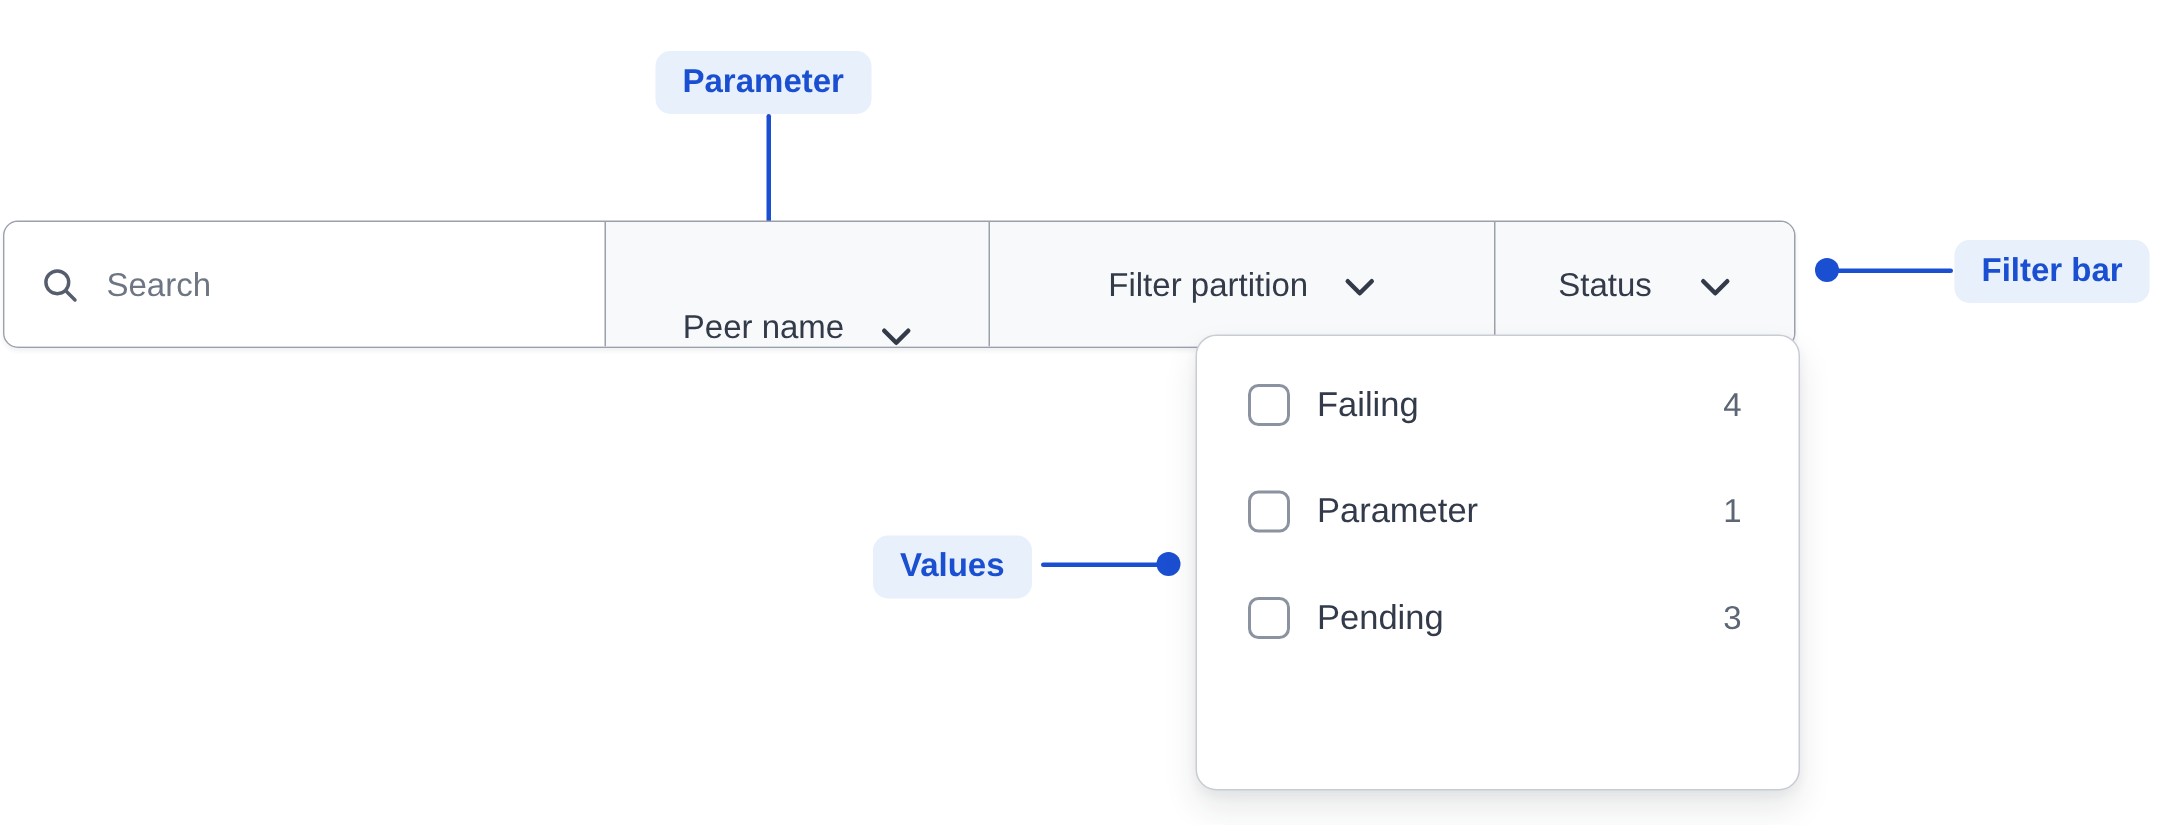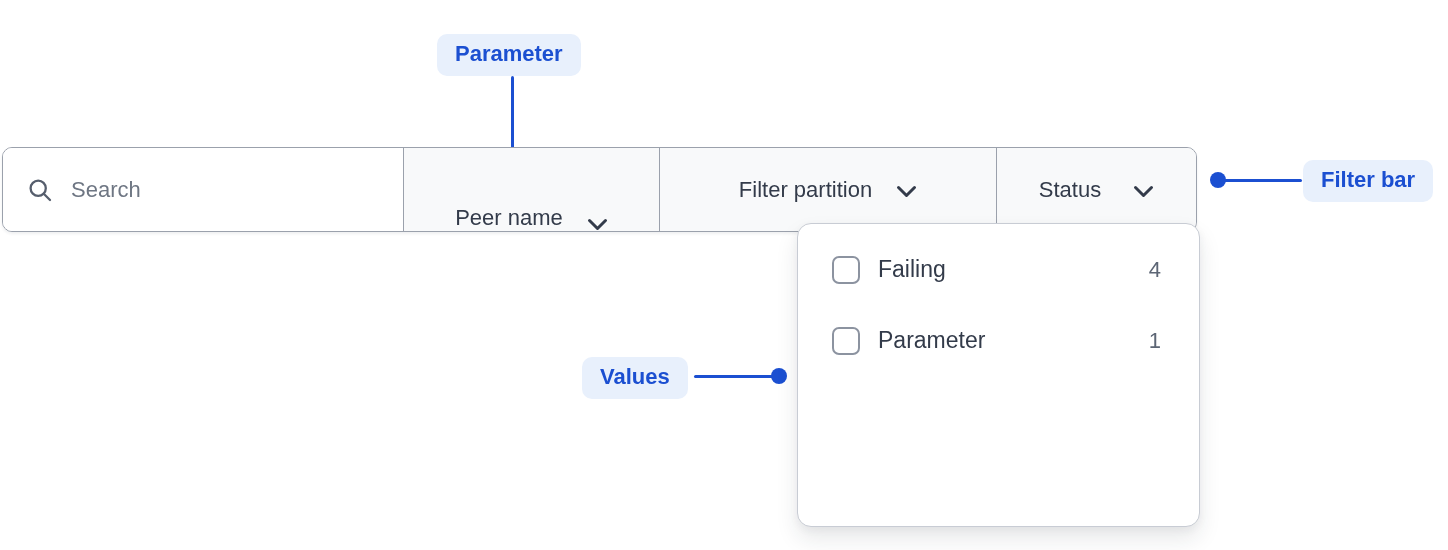--- a/index.html
+++ b/index.html
@@ -210,16 +210,21 @@
       <span class="option-count">4</span>
     </div>
 
 
     <div class="option-row">
       <span class="checkbox"></span>
       <span class="option-label">Parameter</span>
       <span class="option-count">1</span>
     </div>
 
+    <div class="option-row">
+      <span class="checkbox"></span>
+      <span class="option-label">Pending</span>
+      <span class="option-count">3</span>
+    </div>
 
   </div>
 
 </div>
 
 </body></html>

